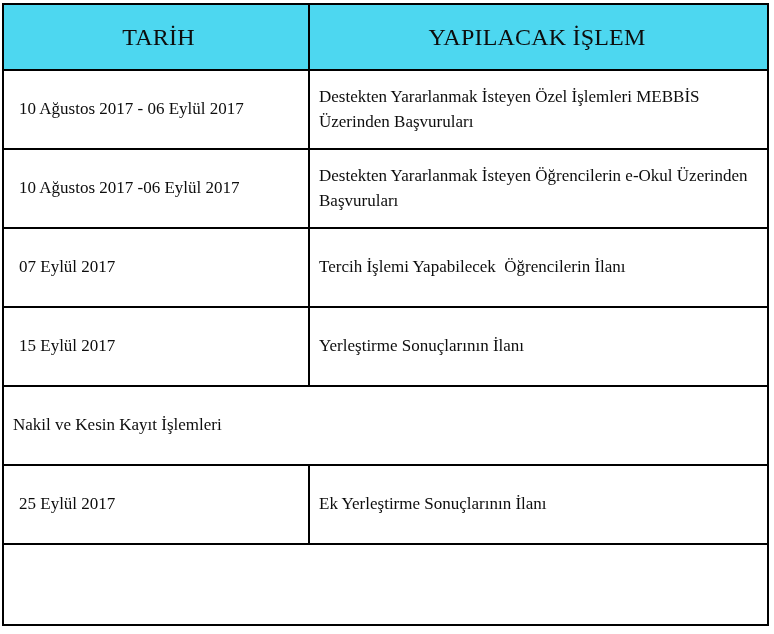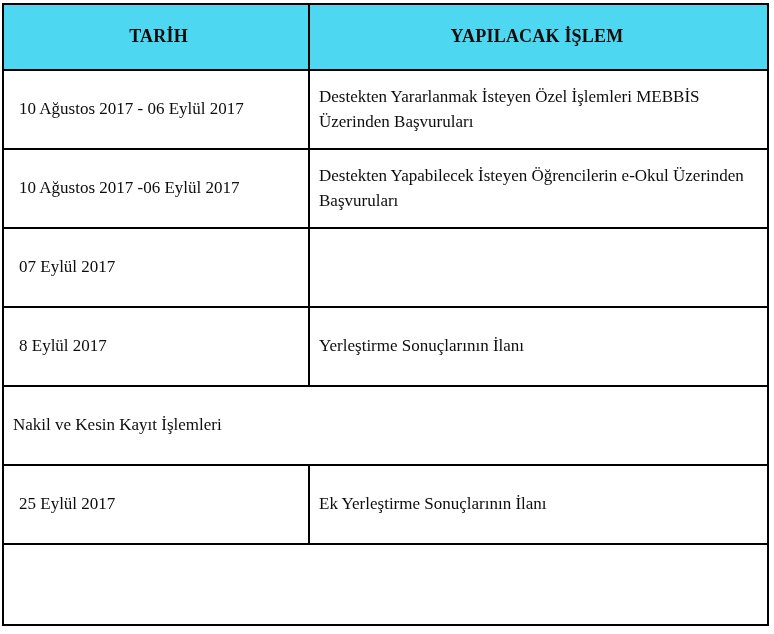--- a/index.html
+++ b/index.html
@@ -55,51 +55,52 @@
     border-right: 2px solid #000;
     padding: 0 10px 0 15px;
   }
   .action-cell {
     flex: 1 1 auto;
     padding: 0 12px 0 9px;
   }
   .header-cell {
     justify-content: center;
     text-align: center;
-    font-weight: bold;
-    font-size: 18px;
+    font-weight: normal;
+    font-size: 24px;
     letter-spacing: 0.2px;
   }
 </style>
 </head>
 <body>
 
 <div class="schedule-table">
   <div class="row header-row">
     <div class="cell date-cell header-cell" style="background: rgb(77, 215, 240);">TARİH</div>
     <div class="cell action-cell header-cell" style="background: rgb(77, 215, 240);">YAPILACAK İŞLEM</div>
   </div>
   <div id="rows-container">
   <div class="row">
     <div class="cell date-cell">10 Ağustos 2017 - 06 Eylül 2017</div>
     <div class="cell action-cell">Destekten Yararlanmak İsteyen Özel İşlemleri MEBBİS Üzerinden Başvuruları</div>
   </div>
 
   <div class="row">
     <div class="cell date-cell">10 Ağustos 2017 -06 Eylül 2017</div>
-    <div class="cell action-cell">Destekten Yapabilecek İsteyen Öğrencilerin e-Okul Üzerinden Başvuruları</div>
+    <div class="cell action-cell">Destekten Yararlanmak İsteyen Öğrencilerin e-Okul Üzerinden Başvuruları</div>
   </div>
 
   <div class="row">
     <div class="cell date-cell">07 Eylül 2017</div>
+    <div class="cell action-cell">Tercih İşlemi Yapabilecek  Öğrencilerin İlanı</div>
   </div>
 
 
   <div class="row">
-    <div class="cell date-cell">8 Eylül 2017</div>
+    <div class="cell date-cell">15 Eylül 2017</div>
     <div class="cell action-cell">Yerleştirme Sonuçlarının İlanı</div>
   </div>
 
   <div class="row">
     <div class="cell action-cell">Nakil ve Kesin Kayıt İşlemleri</div>
   </div>
 
   <div class="row">
     <div class="cell date-cell">25 Eylül 2017</div>
     <div class="cell action-cell">Ek Yerleştirme Sonuçlarının İlanı</div>

